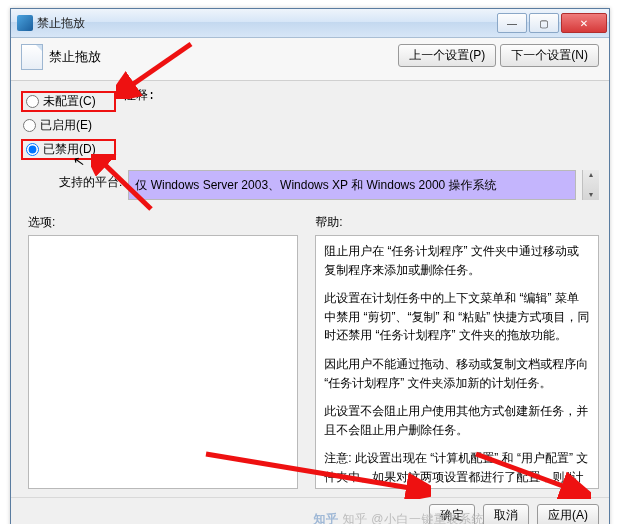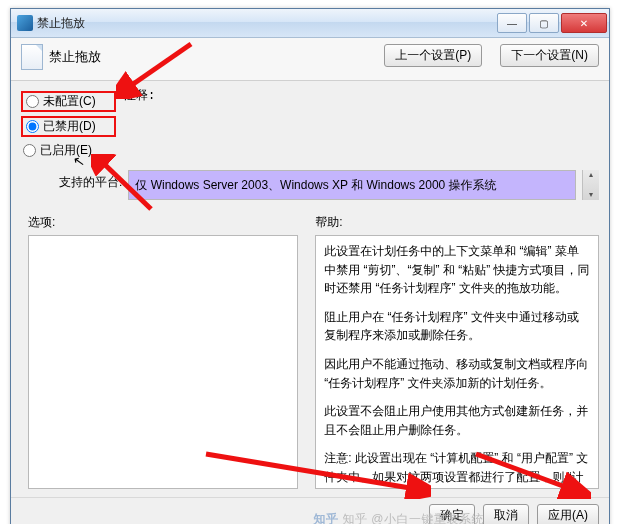--- a/index.html
+++ b/index.html
@@ -62,21 +62,21 @@
     width:20px; height:24px;
     background: linear-gradient(#fff,#e8eef6);
     border:1px solid #9db6d1;
     position:relative;
   }
   .doc-icon::after{
     content:""; position:absolute; right:0; top:0;
     border-top:6px solid #cfe0f1; border-left:6px solid transparent;
   }
   .header-title { font-size:13px; }
-  .nav-btns { display:flex; gap:18px; }
+  .nav-btns { display:flex; gap:4px; }
   .btn {
     padding: 2px 10px;
     background: linear-gradient(to bottom,#fdfdfd,#e5e5e5);
     border: 1px solid #999;
     border-radius: 3px;
     font-size: 12px;
     cursor: pointer;
     white-space: nowrap;
   }
 
@@ -188,28 +188,28 @@
       <button class="btn">下一个设置(N)</button>
     </div>
   </div>
 
   <div class="config-row">
     <div class="radio-col">
       <label class="radio-item boxed">
         <input type="radio" name="state" style="">
         <span>未配置(C)</span>
       </label>
+      <label class="radio-item">
+        <input type="radio" name="state" style="">
+        <span>已启用(E)</span>
+      </label>
       <label class="radio-item boxed">
         <input type="radio" name="state" checked="" style="">
         <span>已禁用(D)</span>
       </label>
-      <label class="radio-item">
-        <input type="radio" name="state" style="">
-        <span>已启用(E)</span>
-      </label>
     </div>
     <div class="notes-col">
       <div class="notes-label">注释:</div>
     </div>
   </div>
 
   <div class="platform-row">
     <div class="platform-label">支持的平台:</div>
     <div class="platform-box">
       <span>仅 Windows Server 2003、Windows XP 和 Windows 2000 操作系统</span>
@@ -221,22 +221,22 @@
   </div>
 
   <div class="lower">
     <div class="options-pane">
       <div class="pane-label">选项:</div>
       <div class="pane-box"></div>
     </div>
     <div class="help-pane">
       <div class="pane-label">帮助:</div>
       <div class="pane-box">
+        <div class="para">阻止用户在 “任务计划程序” 文件夹中通过移动或复制程序来添加或删除任务。</div>
         <div class="para">此设置在计划任务中的上下文菜单和 “编辑” 菜单中禁用 “剪切”、“复制” 和 “粘贴” 快捷方式项目，同时还禁用 “任务计划程序” 文件夹的拖放功能。</div>
-        <div class="para">阻止用户在 “任务计划程序” 文件夹中通过移动或复制程序来添加或删除任务。</div>
         <div class="para">因此用户不能通过拖动、移动或复制文档或程序向 “任务计划程序” 文件夹添加新的计划任务。</div>
         <div class="para">此设置不会阻止用户使用其他方式创建新任务，并且不会阻止用户删除任务。</div>
         <div class="para">注意: 此设置出现在 “计算机配置” 和 “用户配置” 文件夹中。如果对这两项设置都进行了配置，则 “计算机配置” 中的设置优先于 “用户配置” 中的设置。</div>
       </div>
     </div>
   </div>
 
   <div class="footer">
     <button class="btn">确定</button>
     <button class="btn">取消</button>

